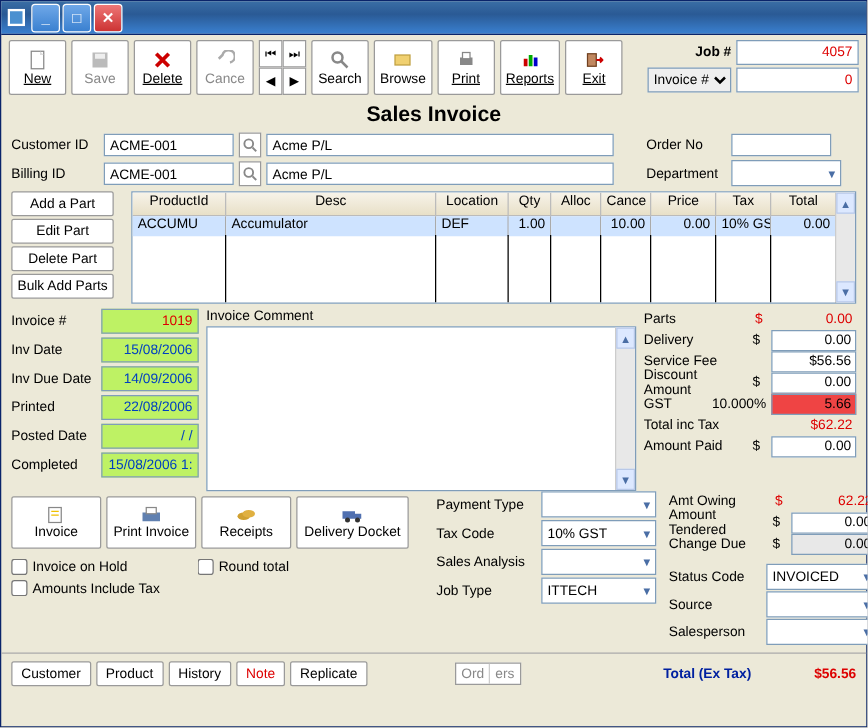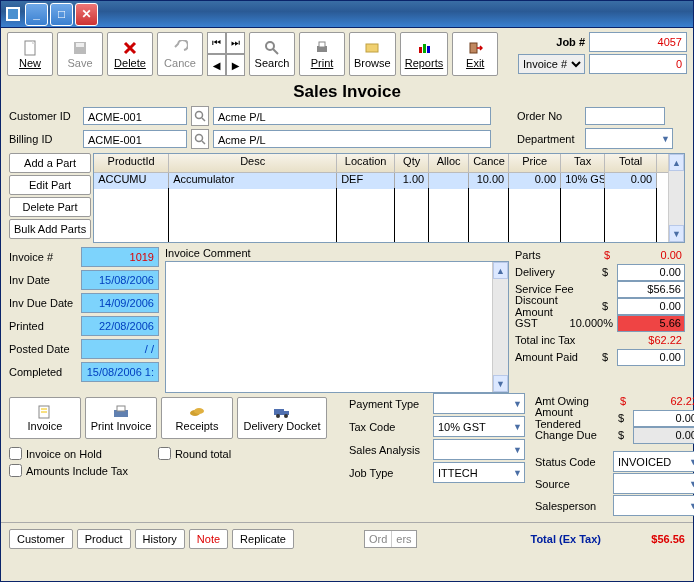--- a/index.html
+++ b/index.html
@@ -23,37 +23,37 @@
 .jobrow .jlbl{font-weight:bold}
 .jobrow .jval{width:88px;text-align:right;border:1px solid #7F9DB9;background:#fff;height:18px;line-height:18px;padding:0 4px;color:#d00}
 .jobrow select{border:1px solid #7F9DB9;height:20px;font-size:11px}
 .h1{text-align:center;font-weight:bold;font-size:17px;margin:2px 0 4px}
 .form{padding:0 8px}
 .frow{display:flex;align-items:center;gap:4px;margin-bottom:2px}
 .flbl{width:70px}
 .txt{border:1px solid #7F9DB9;background:#fff;height:18px;line-height:18px;padding:0 4px;box-sizing:border-box}
 .lookup{width:16px;height:18px;border:1px solid #9a9a9a;background:#fff;display:flex;align-items:center;justify-content:center;cursor:pointer}
 .grid{margin:4px 8px 0 8px;display:flex}
-.sidebtns{display:flex;flex-direction:column;gap:2px;margin-right:2px}
+.sidebtns{display:flex;flex-direction:column;gap:2px;margin-right:14px}
 .sbtn{border:1px solid #9a9a9a;background:#fff;border-radius:2px;padding:3px 4px;font-size:11px;cursor:pointer;text-align:center;min-width:66px}
 .tbl{border:1px solid #7F9DB9;background:#fff;flex:1;position:relative;height:88px;overflow:hidden}
 .thead{display:flex;background:linear-gradient(#F7F3E9,#E8E0C8);border-bottom:1px solid #bbb;height:18px;font-size:11px}
 .th{border-right:1px solid #bbb;padding:1px 4px;text-align:center;box-sizing:border-box}
 .trow{display:flex;height:16px}
 .trow .td{border-right:1px solid #aaa;border-bottom:0;padding:0 4px;box-sizing:border-box;overflow:hidden;white-space:nowrap;background:#CEE3FF}
 .vlines{position:absolute;top:34px;bottom:0;left:0;right:15px;display:flex}
 .vlines div{border-right:1px solid #000;box-sizing:border-box}
 .sc{position:absolute;right:0;top:0;bottom:0;width:15px;background:#E8E8E8;border-left:1px solid #ccc;display:flex;flex-direction:column}
 .sc .ar{height:15px;border:1px solid #B8C8E8;background:#DCE8FF;display:flex;align-items:center;justify-content:center;font-size:9px;cursor:pointer;color:#4a6ea5}
 .sc .track{flex:1}
 .lower{display:flex;padding:4px 8px 0 8px;gap:6px}
 .lcol{width:150px;display:flex;flex-direction:column;gap:3px}
 .lrow{display:flex;align-items:center;gap:4px}
 .lrow .ll{width:68px}
-.lrow .lv{flex:1;border:1px solid #7F9DB9;background:#7dd3fc;height:18px;line-height:18px;padding:0 4px;color:#0040c0;text-align:right}
+.lrow .lv{flex:1;border:1px solid #7F9DB9;background:#bef264;height:18px;line-height:18px;padding:0 4px;color:#0040c0;text-align:right}
 .comment{flex:1;display:flex;flex-direction:column}
 .comment .carea{border:1px solid #7F9DB9;background:#fff;height:130px;position:relative;margin-top:2px}
 .rcol{width:170px;display:flex;flex-direction:column;gap:1px}
 .rrow{display:flex;align-items:center;gap:4px;height:16px}
 .rrow .rl{flex:1}
 .rrow .rc{width:16px;text-align:center}
 .rrow .rv{width:60px;text-align:right;border:1px solid #7F9DB9;background:#fff;height:15px;line-height:15px;padding:0 3px}
 .rrow.red .rv{color:#d00;border:0;background:transparent}
 .abtns{display:flex;gap:4px;margin:4px 0}
 .abtn{border:1px solid #9a9a9a;background:#fff;border-radius:2px;display:flex;flex-direction:column;align-items:center;justify-content:center;padding:2px 4px;min-width:62px;cursor:pointer;height:36px}
@@ -145,33 +145,33 @@
           <svg width="16" height="16">
             <circle cx="6" cy="6" r="4" fill="none" stroke="#888" stroke-width="2"></circle>
             <line x1="9" y1="9" x2="14" y2="14" stroke="#888" stroke-width="2"></line>
           </svg>
         </span>
         <span>Search</span>
       </div>
     <div class="toolbtn">
         <span class="icn">
           <svg width="16" height="16">
+            <rect x="2" y="4" width="12" height="8" fill="#f0d070" stroke="#c0a040"></rect>
+          </svg>
+        </span>
+        <span>Browse</span>
+      </div>
+    <div class="toolbtn">
+        <span class="icn">
+          <svg width="16" height="16">
             <rect x="3" y="6" width="10" height="6" fill="#888"></rect>
             <rect x="5" y="2" width="6" height="5" fill="#fff" stroke="#888"></rect>
           </svg>
         </span>
         <u>Print</u>
-      </div>
-    <div class="toolbtn">
-        <span class="icn">
-          <svg width="16" height="16">
-            <rect x="2" y="4" width="12" height="8" fill="#f0d070" stroke="#c0a040"></rect>
-          </svg>
-        </span>
-        <span>Browse</span>
       </div>
     <div class="toolbtn">
         <span class="icn">
           <svg width="16" height="16">
             <rect x="3" y="7" width="3" height="6" fill="#c00"></rect>
             <rect x="7" y="4" width="3" height="9" fill="#0a0"></rect>
             <rect x="11" y="6" width="3" height="7" fill="#00c"></rect>
           </svg>
         </span>
         <u>Reports</u>

